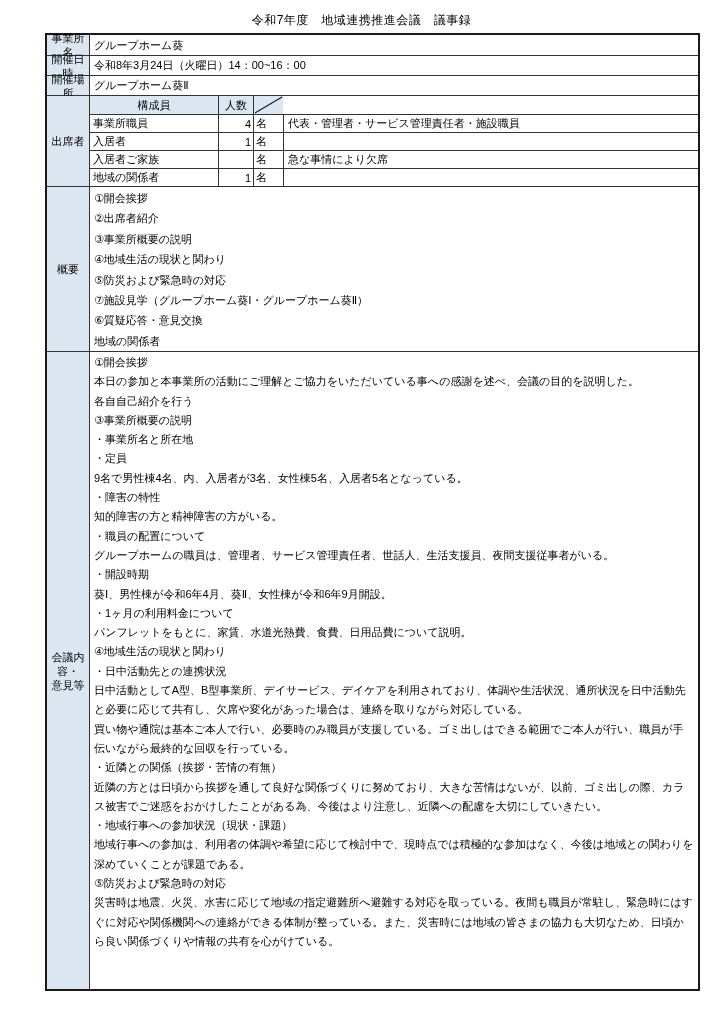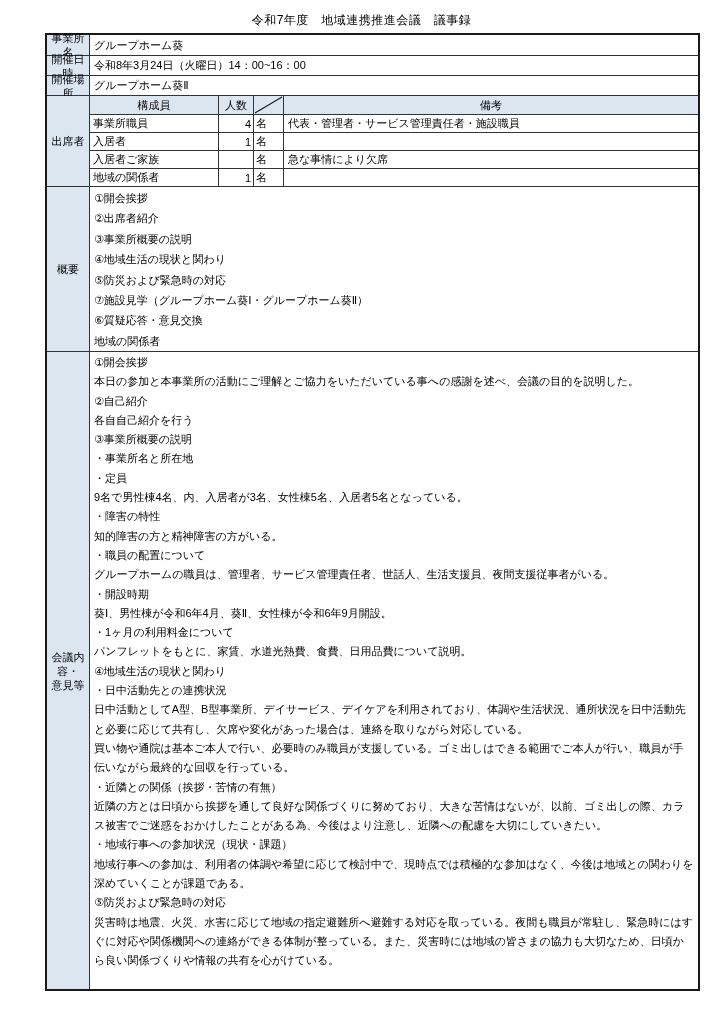--- a/index.html
+++ b/index.html
@@ -86,21 +86,20 @@
     <div class="label-cell">出席者</div>
     <div class="att-table">
       <div class="att-row att-head">
         <div class="att-cell c-member">構成員</div>
         <div class="att-cell c-count">人数</div>
         <div class="att-cell c-unit">
           <svg class="diag-svg" viewBox="0 0 30 18" preserveAspectRatio="none">
               <line x1="1" y1="17" x2="29" y2="1" stroke="#1a1a1a" stroke-width="1.2"></line>
             </svg>
         </div>
-        <div class="att-cell c-remarks" style="justify-content:center">備考</div>
       </div>
 
       <div class="att-row">
         <div class="att-cell c-member">事業所職員</div>
         <div class="att-cell c-count">4</div>
         <div class="att-cell c-unit">名</div>
         <div class="att-cell c-remarks">代表・管理者・サービス管理責任者・施設職員</div>
       </div>
       <div class="att-row">
         <div class="att-cell c-member">入居者</div>
@@ -138,21 +137,20 @@
   </div>
 
   <div class="row">
     <div class="label-cell">
       <span>会議内容・</span>
       <span>意見等</span>
     </div>
     <div class="lines-cell content-cell">
       <div class="line">①開会挨拶</div>
       <div class="line">本日の参加と本事業所の活動にご理解とご協力をいただいている事への感謝を述べ、会議の目的を説明した。</div>
-      <div class="line">②自己紹介</div>
       <div class="line">各自自己紹介を行う</div>
       <div class="line">③事業所概要の説明</div>
       <div class="line">・事業所名と所在地</div>
       <div class="line">・定員</div>
       <div class="line">9名で男性棟4名、内、入居者が3名、女性棟5名、入居者5名となっている。</div>
       <div class="line">・障害の特性</div>
       <div class="line">知的障害の方と精神障害の方がいる。</div>
       <div class="line">・職員の配置について</div>
       <div class="line">グループホームの職員は、管理者、サービス管理責任者、世話人、生活支援員、夜間支援従事者がいる。</div>
       <div class="line">・開設時期</div>

